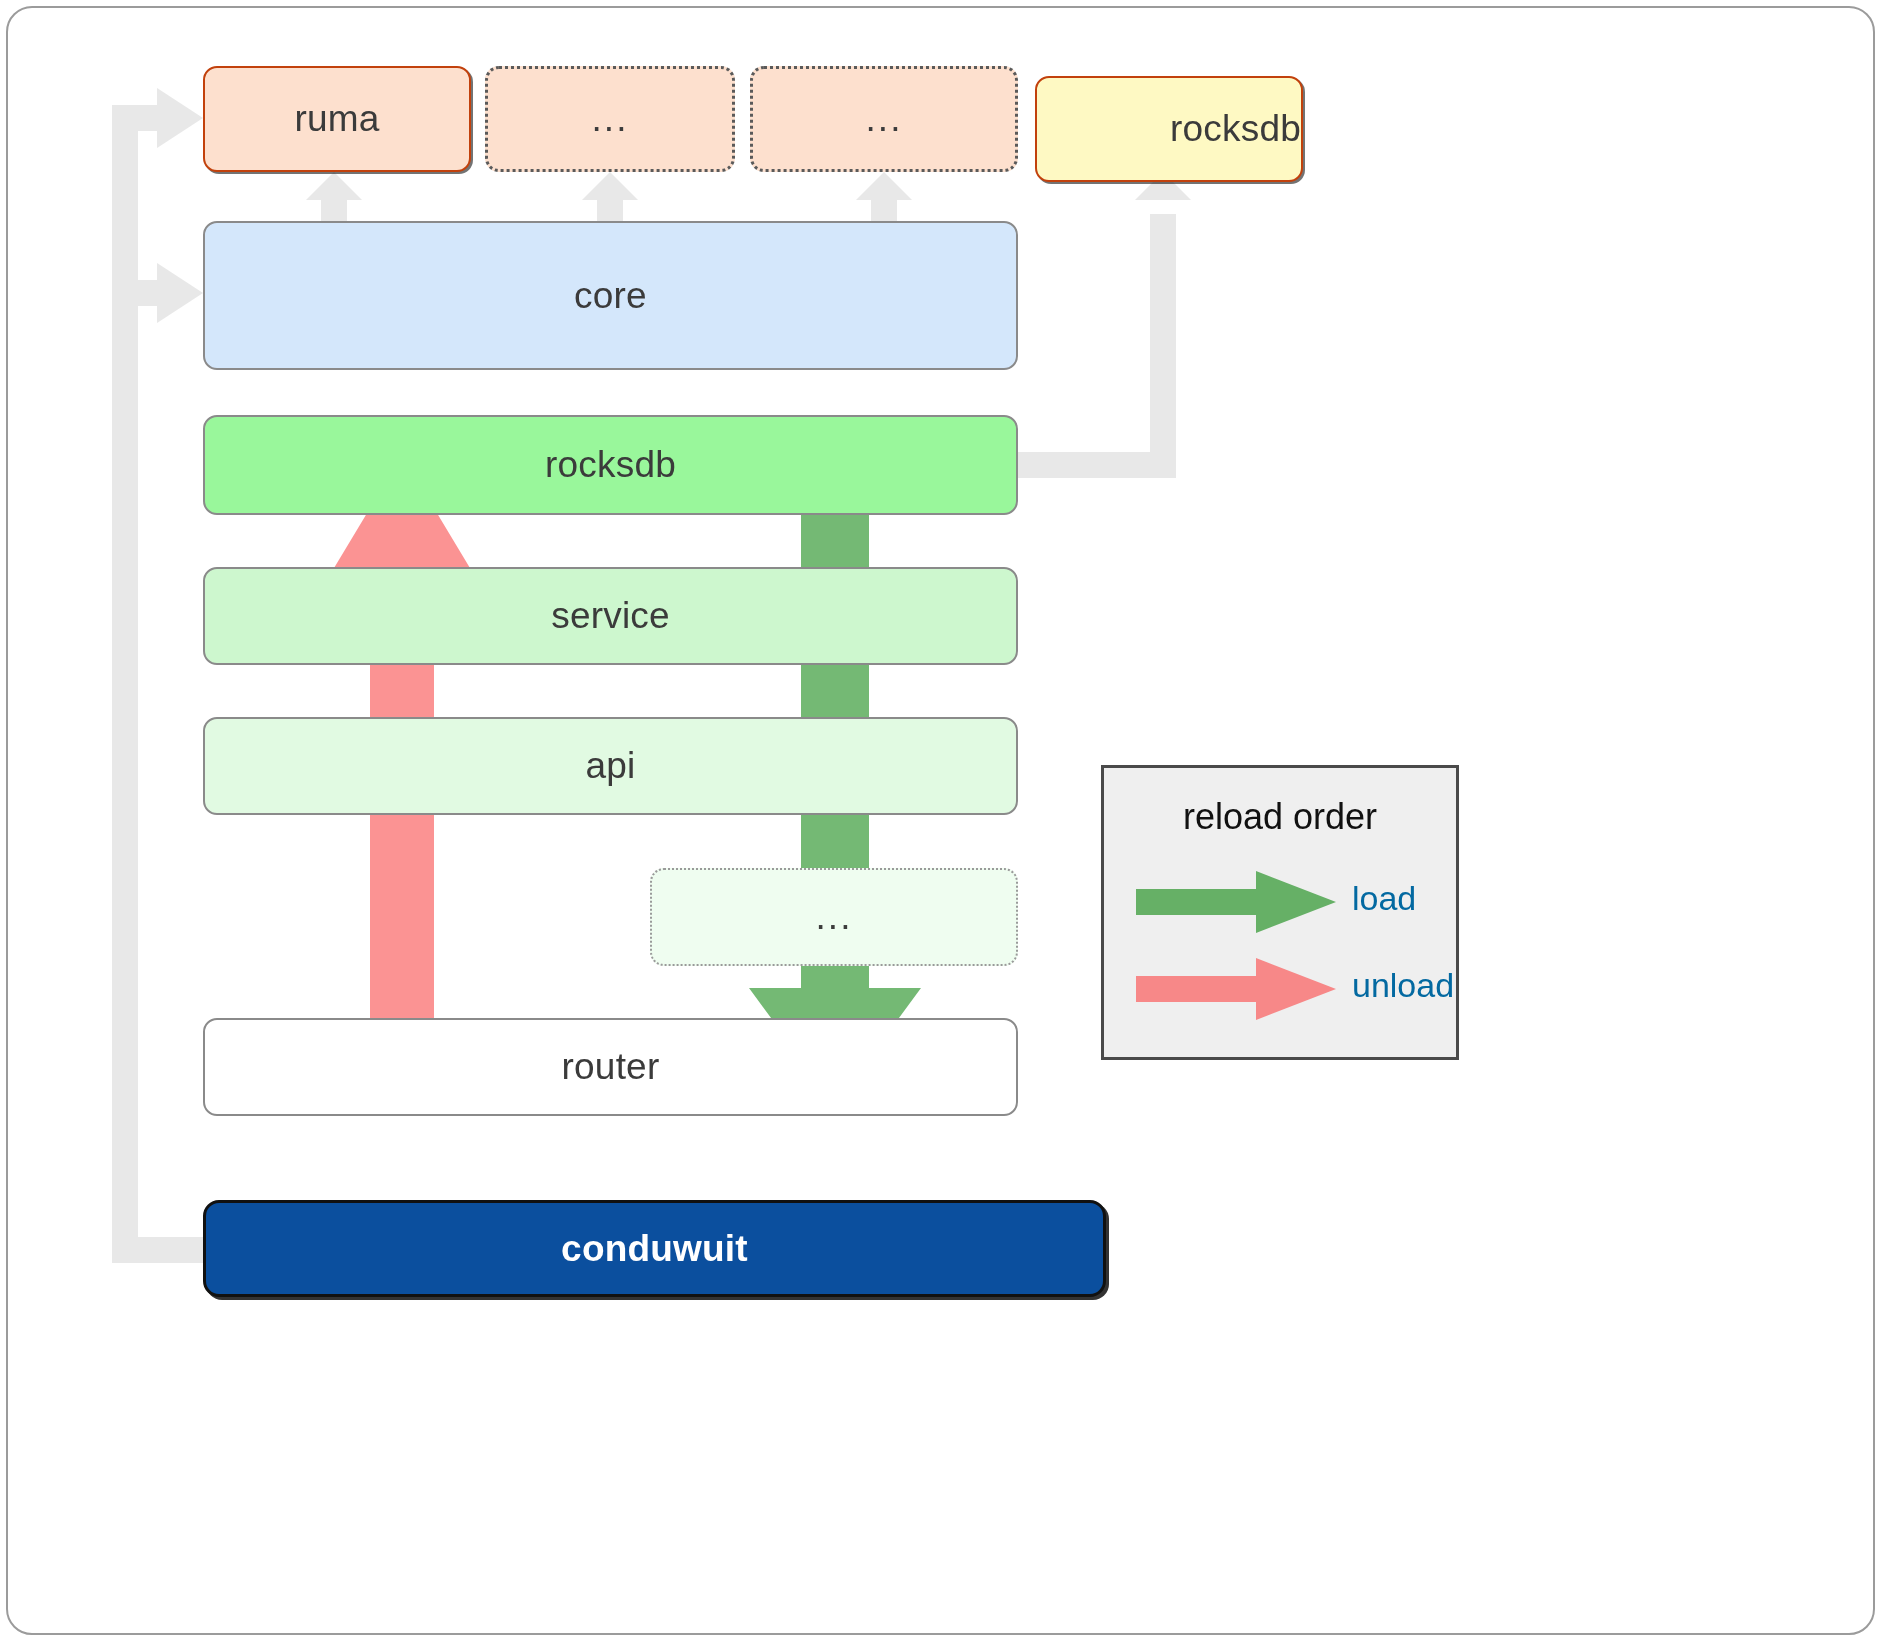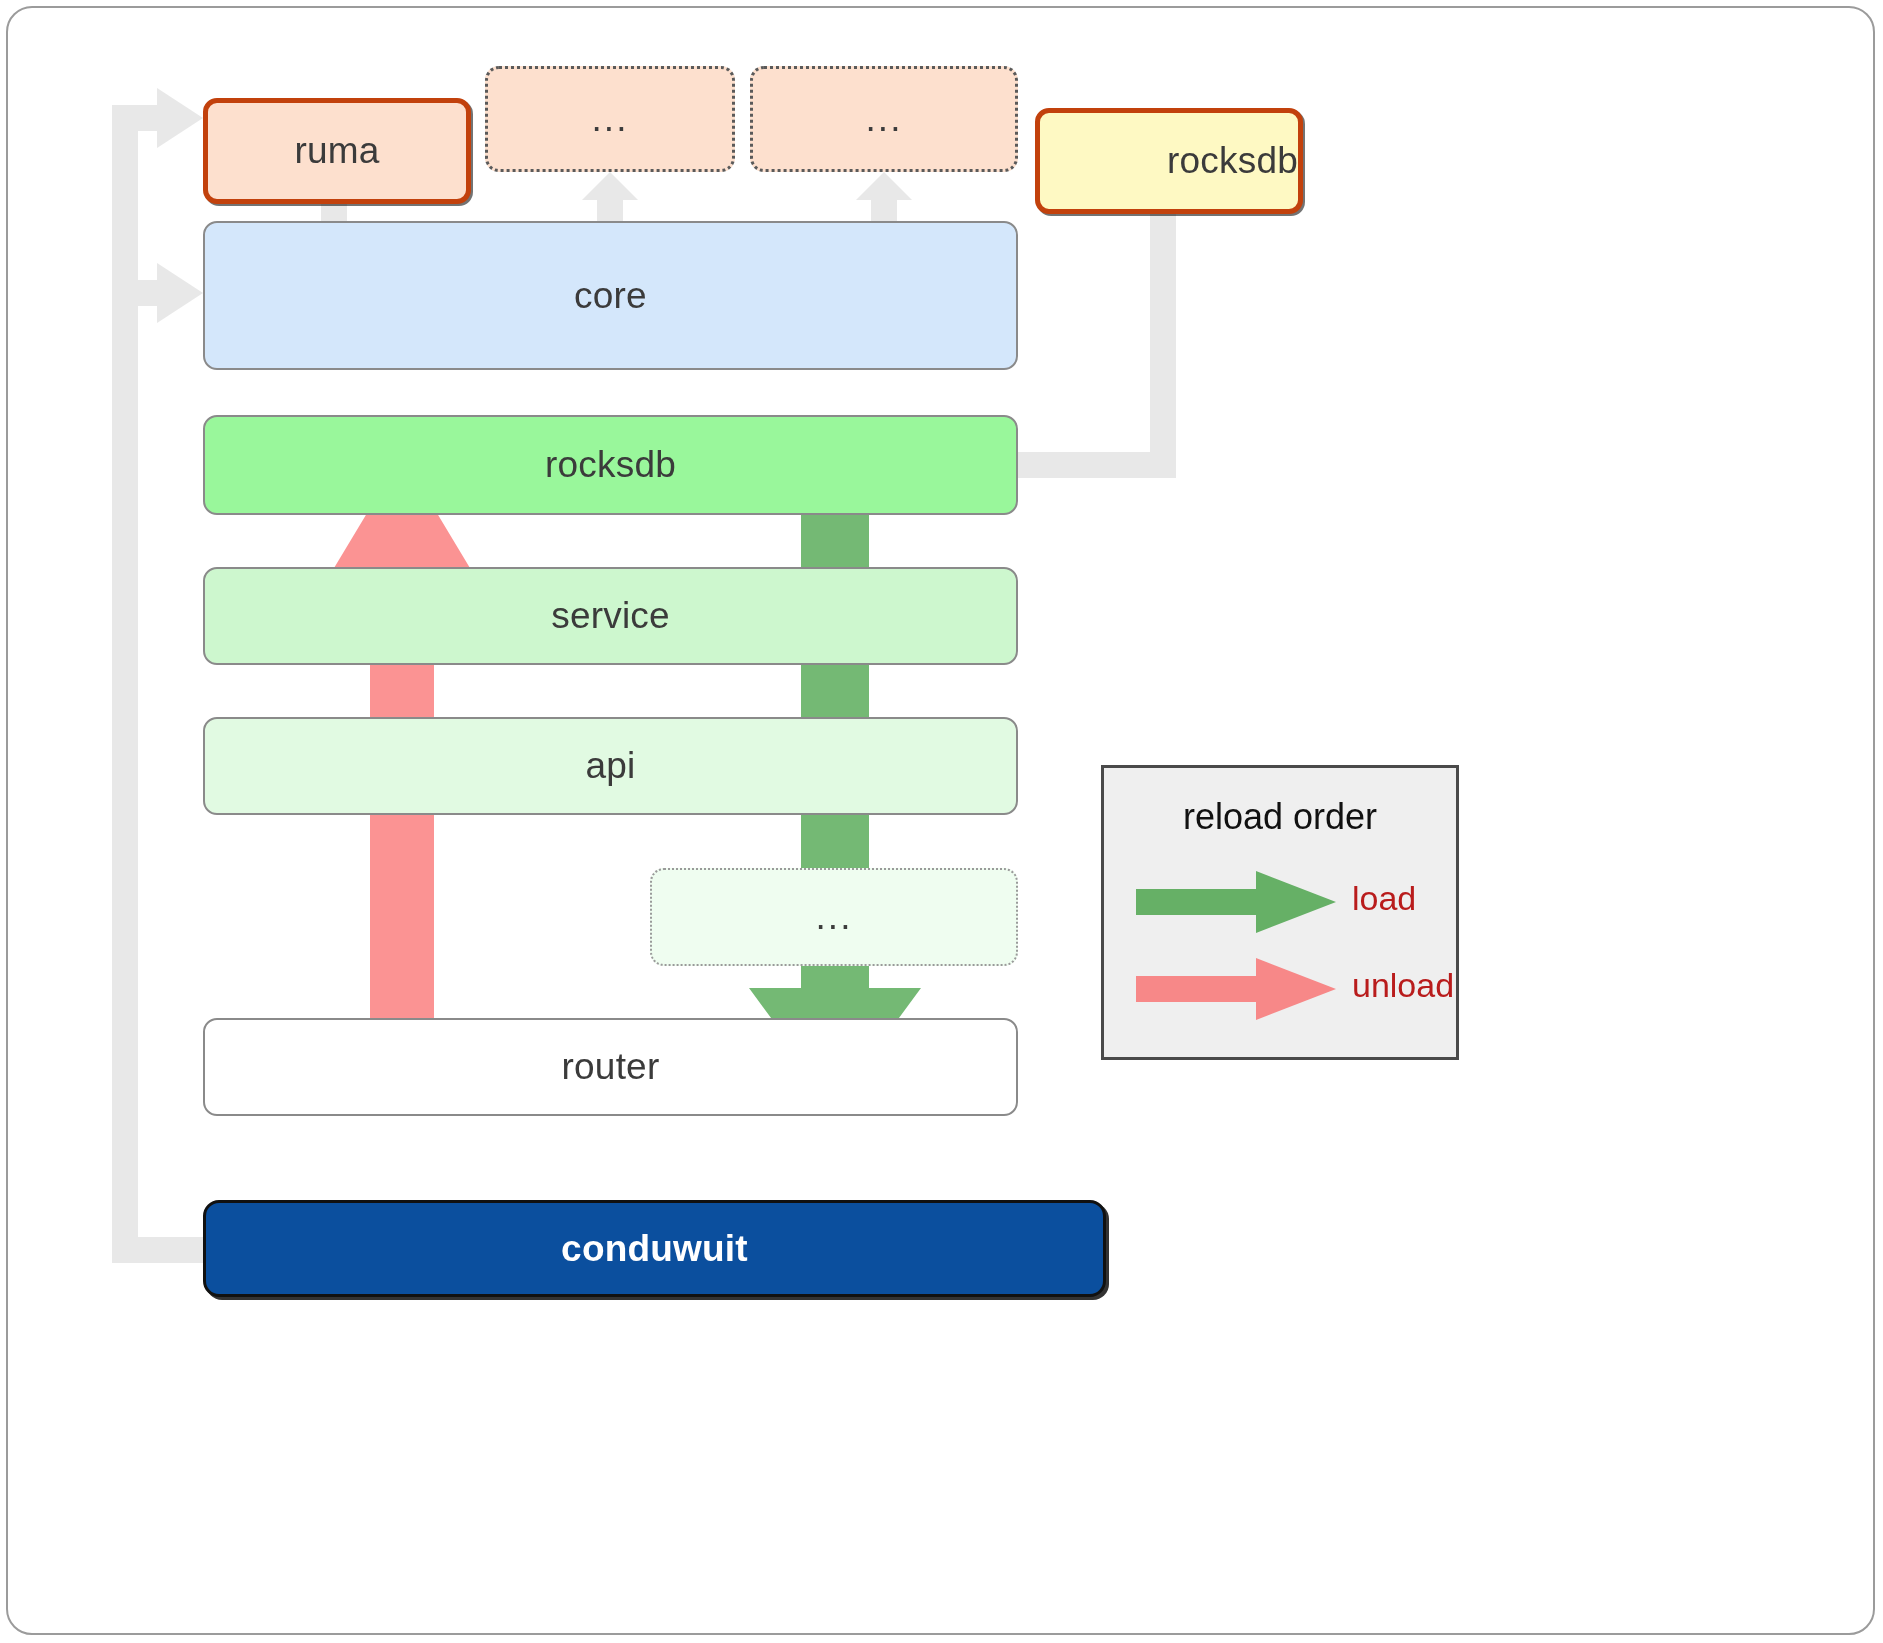--- a/index.html
+++ b/index.html
@@ -42,23 +42,22 @@
     box-sizing: border-box;
     display: flex;
     align-items: center;
     justify-content: center;
     border-radius: 14px;
     color: #3b3b3b;
     font-size: 37px;
     letter-spacing: .2px;
   }
   .node.solidthick {
-    border: 5px solid #c2410c;
+    border: 2px solid #c2410c;
     box-shadow: 2px 2px 0 rgba(0,0,0,.55);
-    margin-top: 32px;
   }
   .node.dotted {
     border: 3px dotted #5a5a5a;
   }
   .node.thin {
     border: 2px solid #8a8a8a;
   }
   .node.thindotted {
     border: 2px dotted #9a9a9a;
   }
@@ -116,21 +115,21 @@
     width: 100%;
     height: 62px;
   }
   #legend-row-load   { top: 103px; }
   #legend-row-unload { top: 190px; }
   .legend-label {
     position: absolute;
     left: 248px;
     top: 8px;
     font-size: 34px;
-    color: #b91c1c;
+    color: #0369a1;
   }
   .legend-swatch {
     position: absolute;
     left: 32px;
     top: 0;
     width: 200px;
     height: 62px;
   }
 </style>
 </head>

